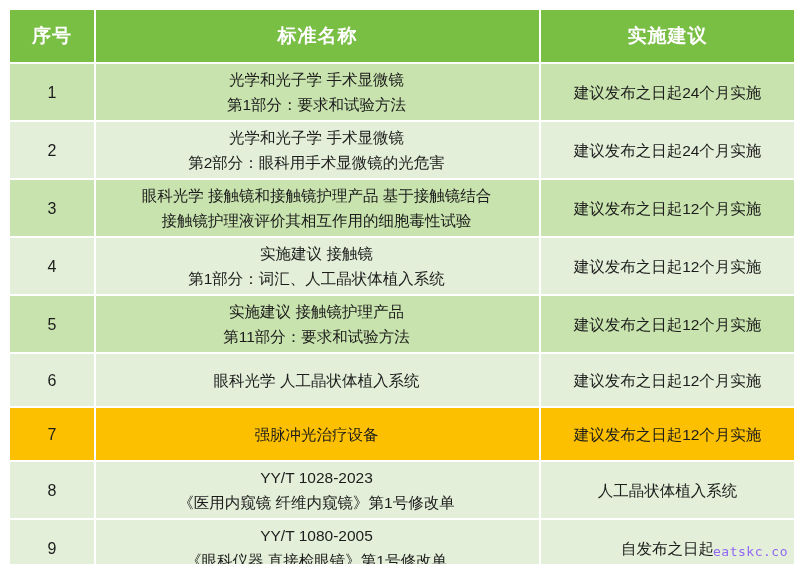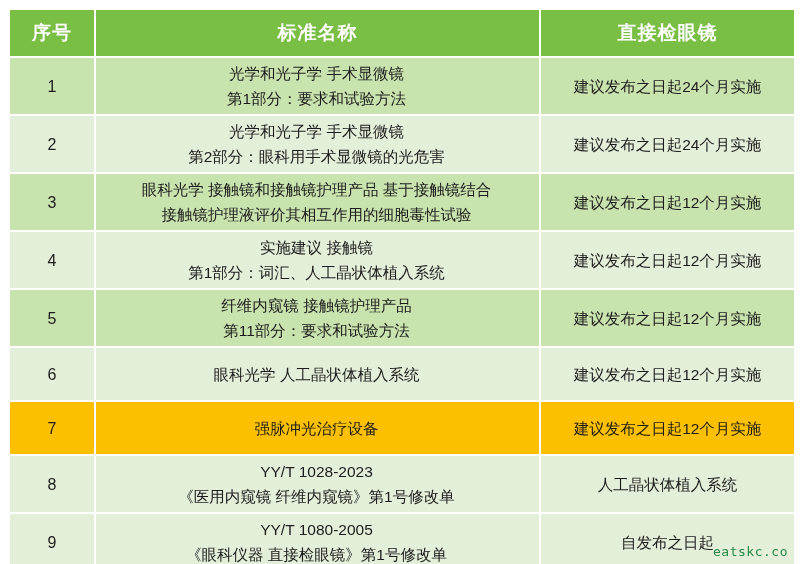--- a/index.html
+++ b/index.html
@@ -43,21 +43,21 @@
   col.c-seq  { width: 84px; }
   col.c-name { width: 443px; }
   col.c-sug  { width: 253px; }
 
   
   thead th {
     background: #79bf44;
     color: #ffffff;
     font-weight: bold;
     font-size: 19px;
-    height: 46px;
+    height: 52px;
     letter-spacing: 1px;
     text-shadow: 0 0 1px rgba(0,0,0,0.06);
   }
 
   
   tbody td {
     color: #1c1c1c;
     font-size: 15.5px;
     line-height: 25px;
     padding: 5px 4px;
@@ -76,21 +76,21 @@
   
   tr.h2 td { height: 56px; }
   tr.h1 td { height: 52px; }
 
   .watermark {
     position: absolute;
     right: 12px;
     bottom: 5px;
     font-family: "DejaVu Sans Mono", "Liberation Mono", monospace;
     font-size: 13px;
-    color: #15803d;
+    color: #8b5cf6;
     opacity: 0.92;
     letter-spacing: 0.5px;
     pointer-events: none;
     user-select: none;
   }
 </style>
 </head>
 <body>
 
 <div class="page">
@@ -98,21 +98,21 @@
   <table class="std-table">
     <colgroup>
       <col class="c-seq">
       <col class="c-name">
       <col class="c-sug">
     </colgroup>
     <thead>
       <tr>
         <th>序号</th>
         <th>标准名称</th>
-        <th>直接检眼镜</th>
+        <th>实施建议</th>
       </tr>
     </thead>
     <tbody id="table-body">
         <tr class="band-dark h2">
           <td class="seq-cell">1</td>
           <td class="name-cell">
             <span class="line">光学和光子学 手术显微镜</span>
             <span class="line">第1部分：要求和试验方法</span>
           </td>
           <td class="sug-cell">建议发布之日起24个月实施</td>
@@ -137,21 +137,21 @@
           <td class="seq-cell">4</td>
           <td class="name-cell">
             <span class="line">实施建议 接触镜</span>
             <span class="line">第1部分：词汇、人工晶状体植入系统</span>
           </td>
           <td class="sug-cell">建议发布之日起12个月实施</td>
         </tr>
         <tr class="band-dark h2">
           <td class="seq-cell">5</td>
           <td class="name-cell">
-            <span class="line">纤维内窥镜 接触镜护理产品</span>
+            <span class="line">实施建议 接触镜护理产品</span>
             <span class="line">第11部分：要求和试验方法</span>
           </td>
           <td class="sug-cell">建议发布之日起12个月实施</td>
         </tr>
         <tr class="band-light h1">
           <td class="seq-cell">6</td>
           <td class="name-cell">
             <span class="line">眼科光学 人工晶状体植入系统</span>
           </td>
           <td class="sug-cell">建议发布之日起12个月实施</td>

